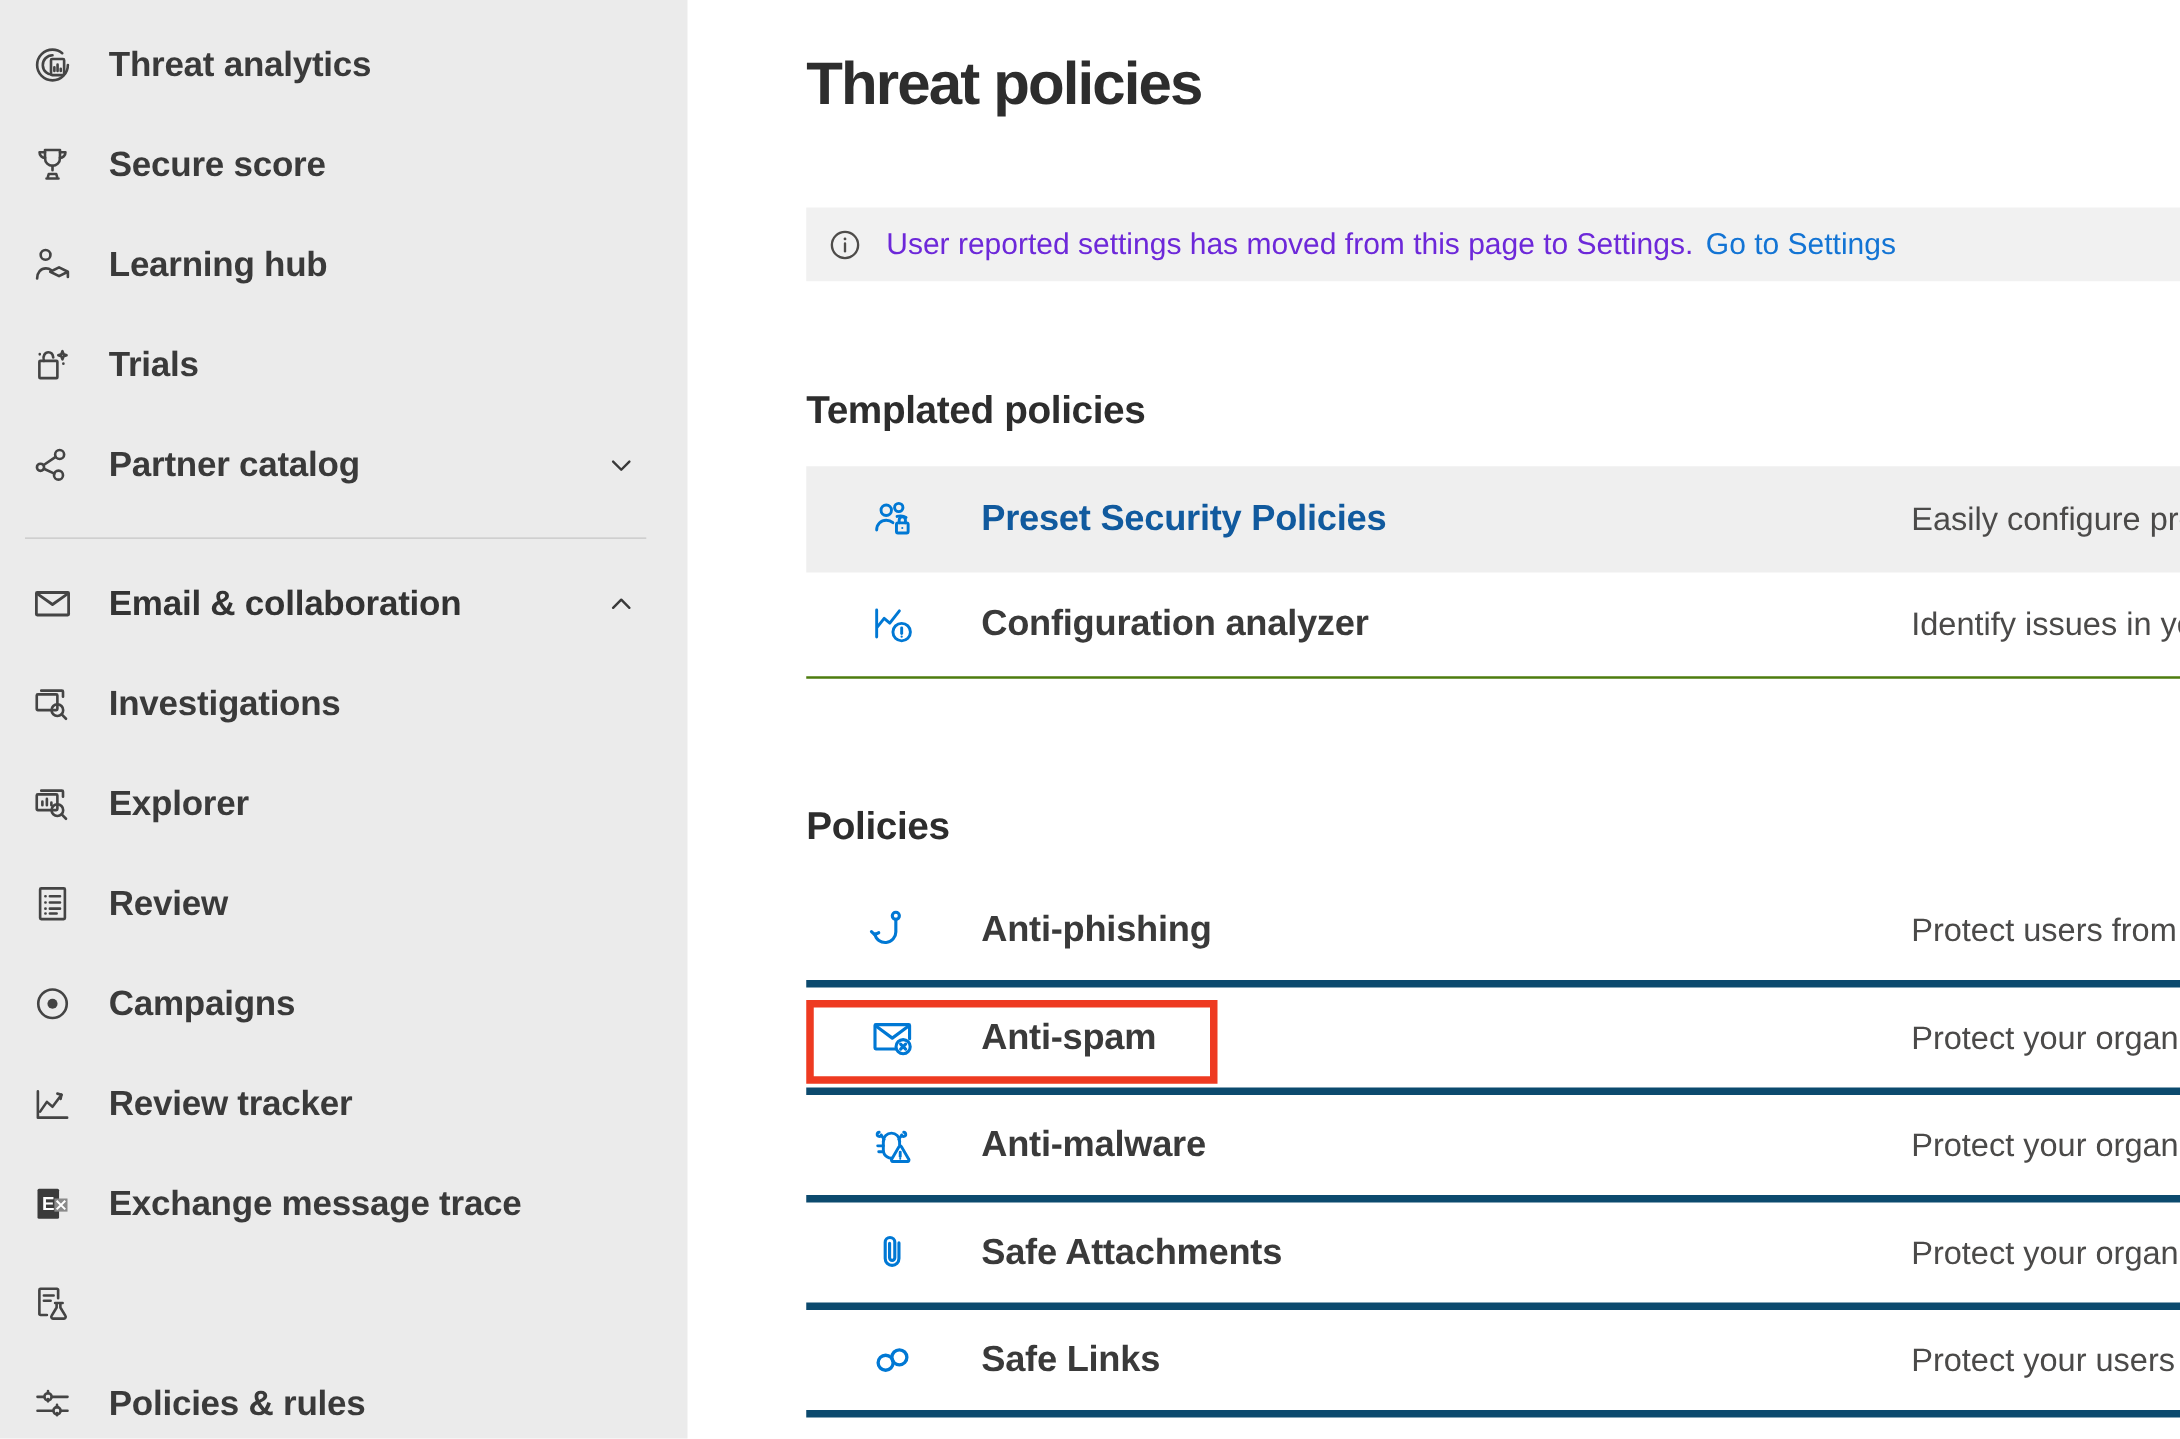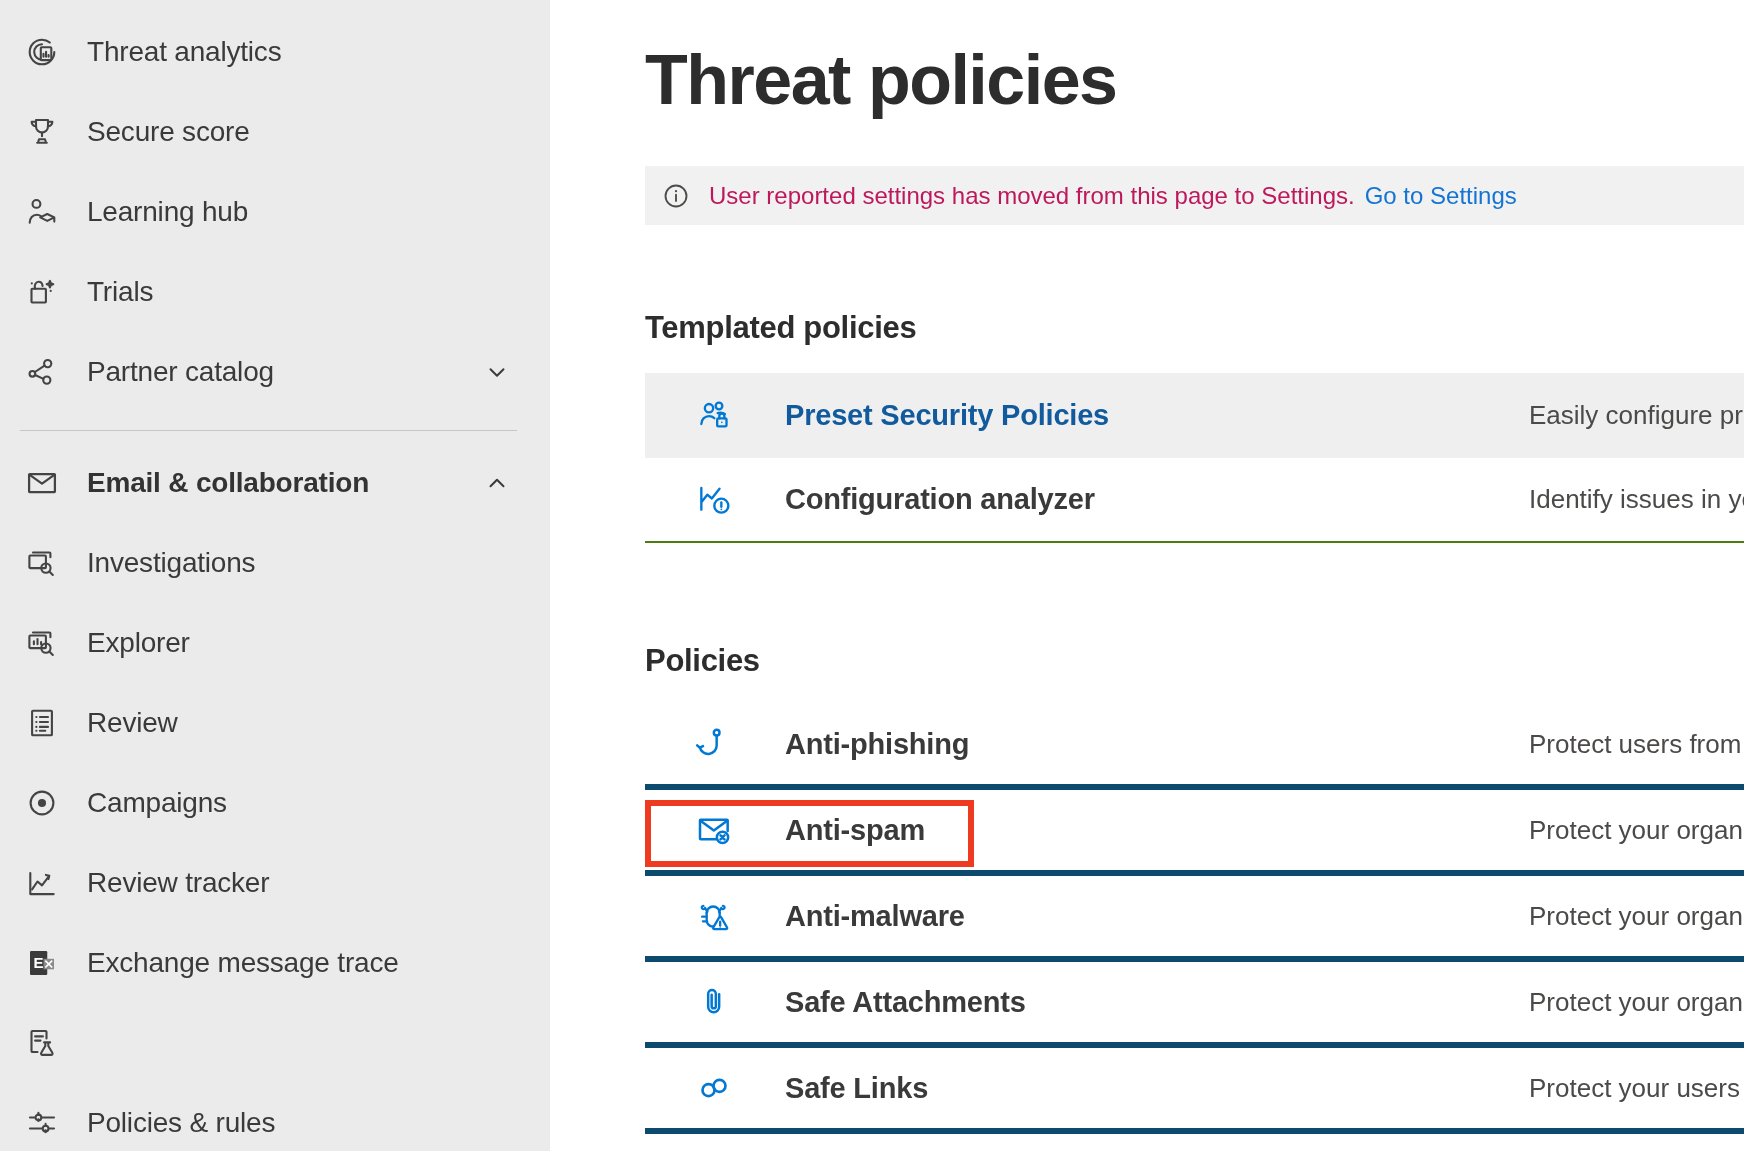--- a/index.html
+++ b/index.html
@@ -13,37 +13,37 @@
   .sidebar{
     position:absolute;left:0;top:0;width:550px;height:1151px;
     background:#ebebeb;box-sizing:border-box;padding-top:12px;
   }
   .sitem{
     position:relative;height:80px;display:flex;align-items:center;
     padding-left:22px;cursor:pointer;color:#3a3a3a;
   }
   .sicon{width:40px;height:40px;display:flex;align-items:center;justify-content:center;color:#444;flex:0 0 40px;}
   .sicon svg{width:36px;height:36px;}
-  .slabel{margin-left:25px;font-size:28px;letter-spacing:-0.2px;white-space:nowrap;}
+  .slabel{margin-left:25px;font-size:28px;letter-spacing:-0.2px;white-space:nowrap;font-weight:bold;}
   .sitem.bold .slabel{font-weight:700;color:#333;}
   .schevron{position:absolute;right:40px;top:50%;transform:translateY(-50%);color:#3a3a3a;}
   .schevron svg{width:26px;height:26px;}
   .sdivider{height:1px;background:#c6c6c6;margin:18px 33px 12px 20px;}
   
   .page-title{
     position:absolute;left:645px;top:40px;margin:0;
-    font-size:70px;font-weight:700;color:#2d2d2d;letter-spacing:-1.5px;white-space:nowrap;
+    font-size:48px;font-weight:700;color:#2d2d2d;letter-spacing:-1.5px;white-space:nowrap;
   }
   .banner{
     position:absolute;left:645px;top:166px;width:1099px;height:59px;
     background:#f1f1f1;display:flex;align-items:center;box-sizing:border-box;padding-left:16px;
   }
   .banner-icon{width:32px;height:32px;color:#4e4c4a;flex:0 0 32px;display:flex;align-items:center;}
   .banner-icon svg{width:30px;height:30px;}
-  .banner-text{margin-left:16px;font-size:24px;color:#be185d;white-space:nowrap;}
+  .banner-text{margin-left:16px;font-size:24px;color:#6d28d9;white-space:nowrap;}
   .banner-link{color:#1374d4;margin-left:10px;font-size:24px;text-decoration:none;white-space:nowrap;cursor:pointer;}
   .section-heading{
     position:absolute;left:645px;margin:0;font-size:31px;font-weight:700;
     color:#2d2d2d;letter-spacing:-0.3px;white-space:nowrap;
   }
   .heading-templated{top:310px;}
   .heading-policies{top:643px;}
   .plist{position:absolute;left:645px;width:1099px;}
   .list-templated{top:373px;}
   .list-policies{top:704px;}

